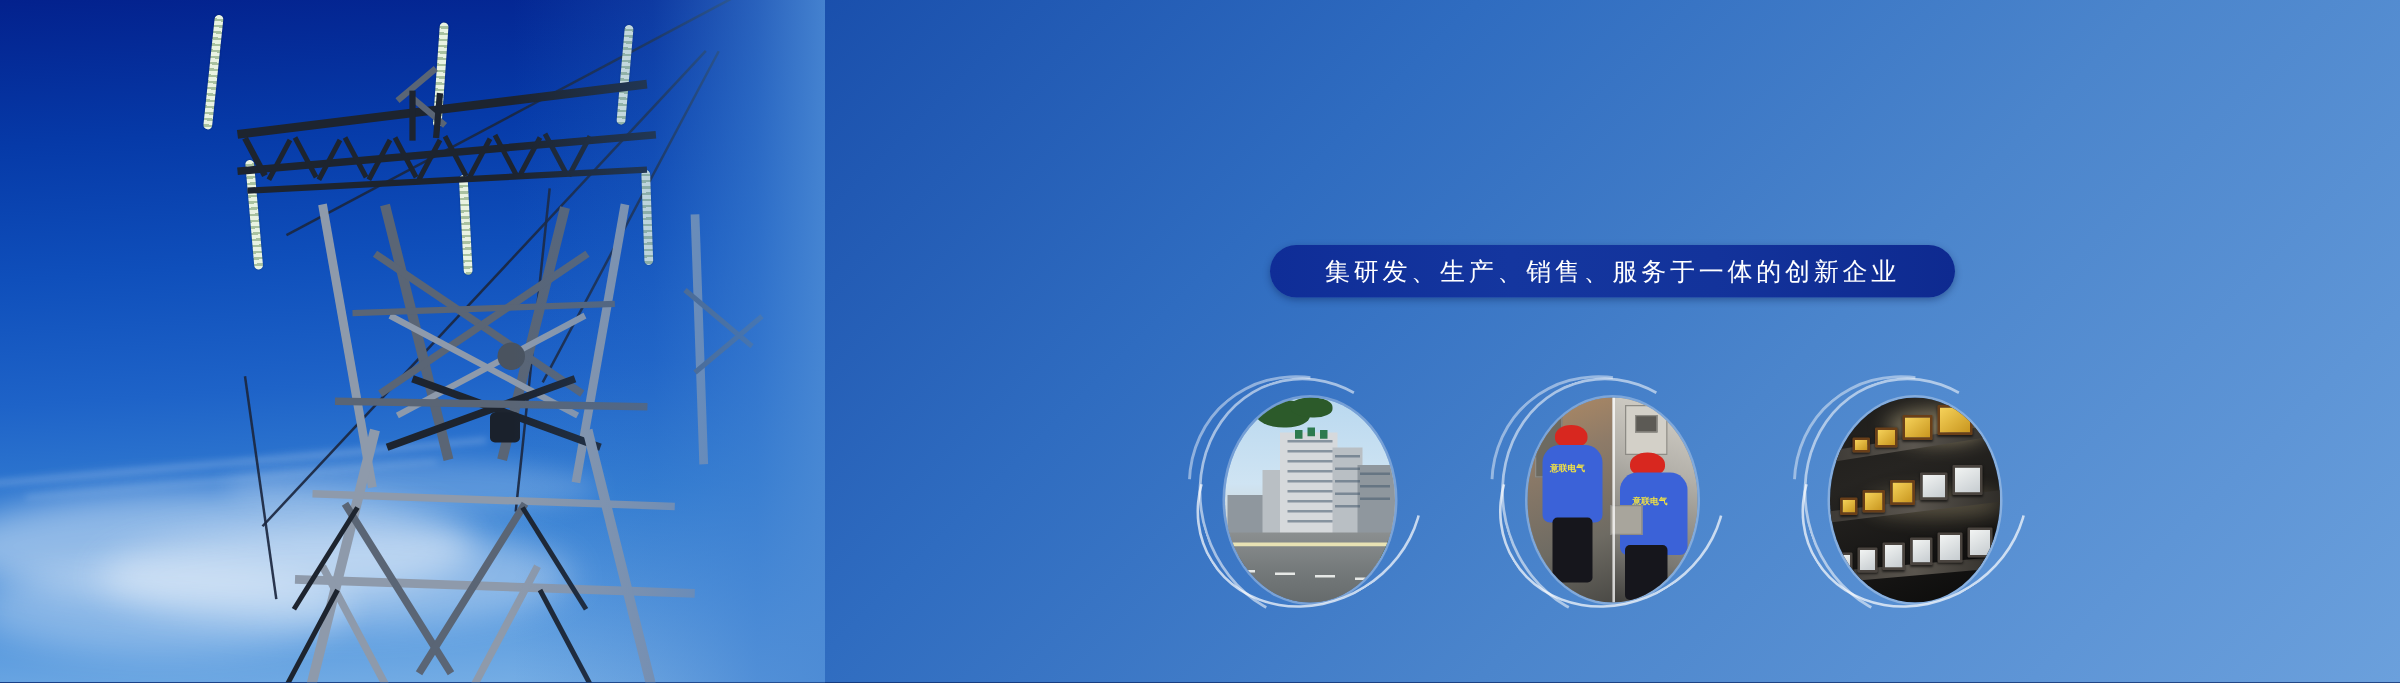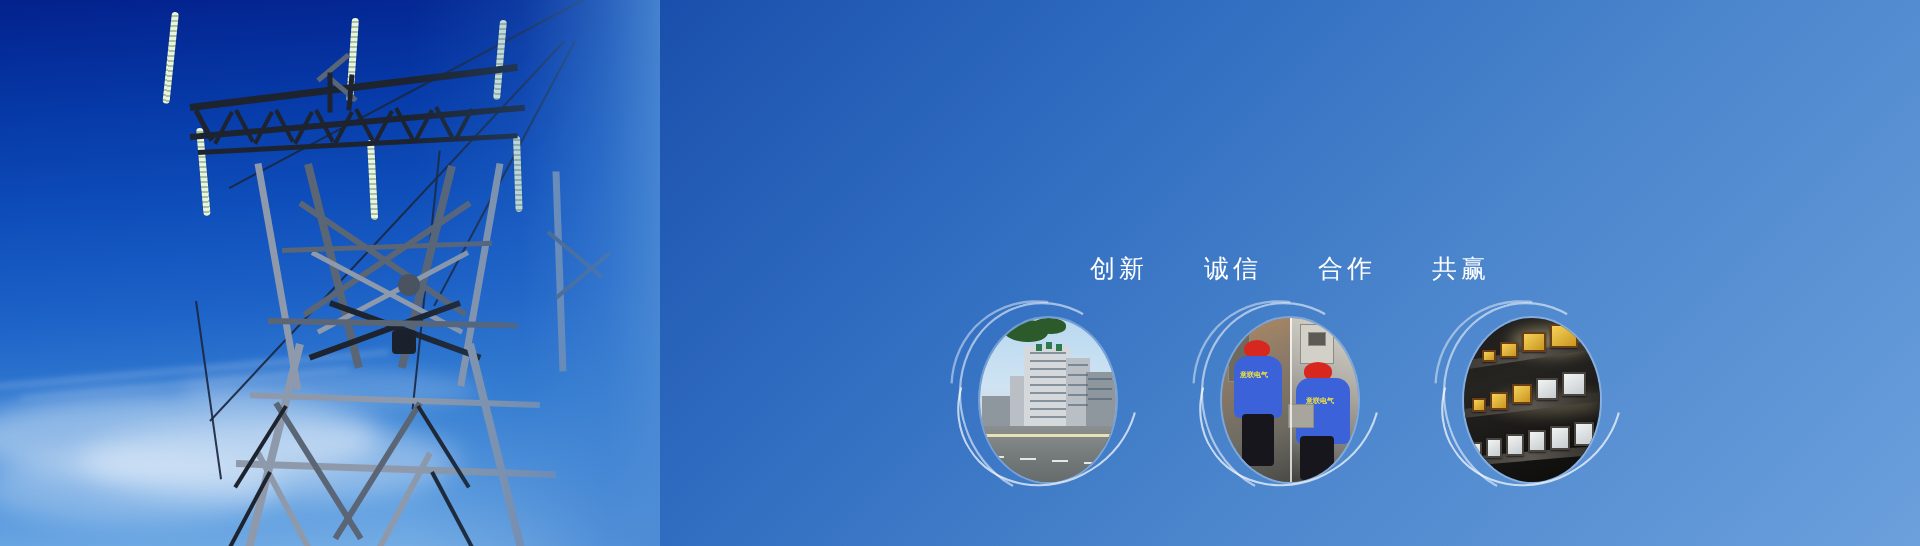--- a/index.html
+++ b/index.html
@@ -197,27 +197,24 @@
       <div class="bar md" style="left:548px;top:230px;width:70px;height:4px;transform:rotate(40deg);"></div>
       <div class="bar md" style="left:556px;top:296px;width:70px;height:4px;transform:rotate(-40deg);"></div>
     </div>
 
     <div class="photo-fade"></div>
   </div>
 
   <div class="content">
 
 
-
-    <div class="keywords">
-      <span class="kw">创新</span>
-      <span class="kw">诚信</span>
-      <span class="kw">合作</span>
-      <span class="kw">共赢</span>
+    <div class="pill">
+      <span>集研发、生产、销售、服务于一体的创新企业</span>
     </div>
+
 
     <div class="circles">
 
       <div class="cwrap">
         <div class="ring a"></div>
         <div class="ring b"></div>
         <div class="ring c"></div>
         <div class="disc">
           <div class="ph-bld">
             <div class="bld d" style="left:2px;top:78px;width:34px;height:52px;"></div>

